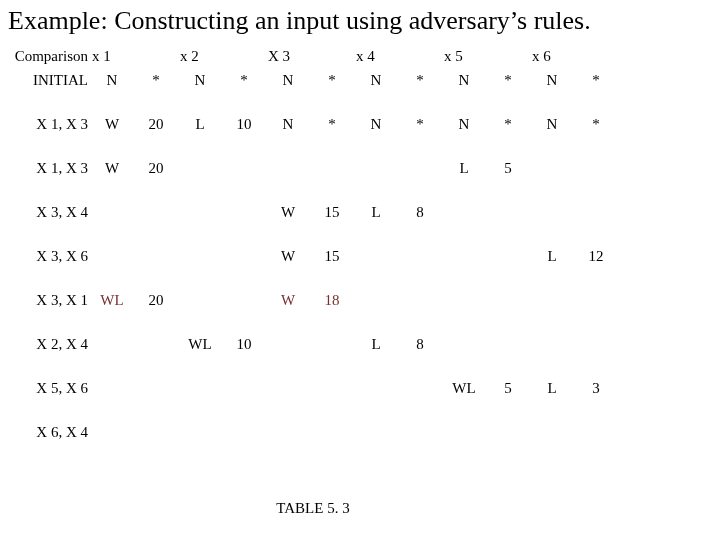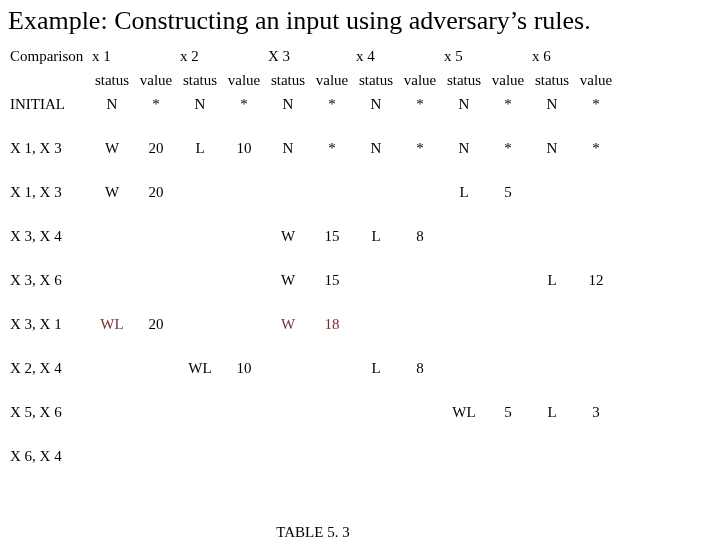--- a/index.html
+++ b/index.html
@@ -23,21 +23,21 @@
     border-collapse: collapse;
     font-size: 15px;
   }
   td {
     padding: 0 2px;
     height: 24px;
     vertical-align: middle;
     white-space: nowrap;
   }
   td.c { text-align: left; }
-  td.l { text-align: left; }
+  td.l { text-align: right; }
   td.lab { width: 78px; }
   td.s  { width: 40px; text-align: center; }
   td.v  { width: 40px; text-align: center; }
   .row-x3x1 .wl { color: #7a2f2f; }
   .row-x3x1 .wcell { color: #7a2f2f; }
   .spacer td { height: 20px; }
   .spacer2 td { height: 26px; }
   .caption {
     text-align: center;
     font-size: 15px;
@@ -56,35 +56,20 @@
         <tr>
       <td class="lab l">Comparison</td>
       <td class="c" colspan="2">x 1</td>
       <td class="c" colspan="2">x 2</td>
       <td class="c" colspan="2">X 3</td>
       <td class="c" colspan="2">x 4</td>
       <td class="c" colspan="2">x 5</td>
       <td class="c" colspan="2">x 6</td>
     </tr>
 
-    <tr>
-      <td class="lab"></td>
-      <td class="s">status</td>
-      <td class="v">value</td>
-      <td class="s">status</td>
-      <td class="v">value</td>
-      <td class="s">status</td>
-      <td class="v">value</td>
-      <td class="s">status</td>
-      <td class="v">value</td>
-      <td class="s">status</td>
-      <td class="v">value</td>
-      <td class="s">status</td>
-      <td class="v">value</td>
-    </tr>
 
     <tr>
       <td class="lab l">INITIAL</td>
       <td class="s">N</td>
       <td class="v">*</td>
       <td class="s">N</td>
       <td class="v">*</td>
       <td class="s">N</td>
       <td class="v">*</td>
       <td class="s">N</td>

